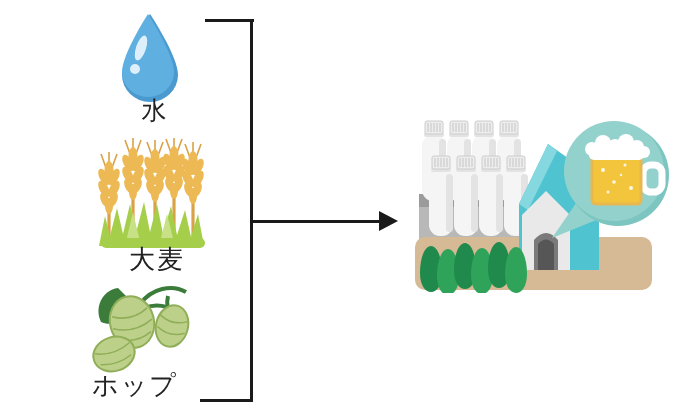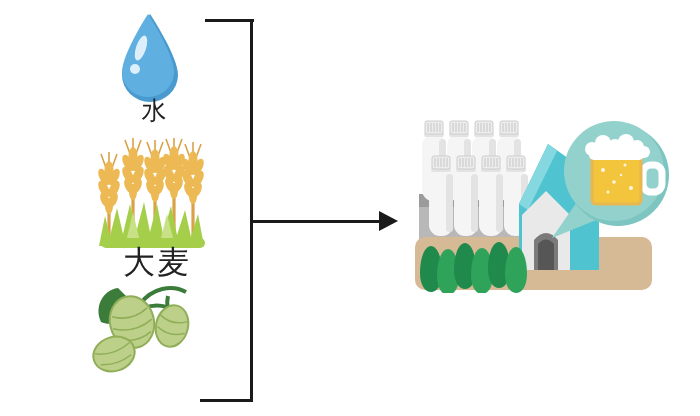--- a/index.html
+++ b/index.html
@@ -6,21 +6,21 @@
   #stage{
     position:relative;width:700px;height:416px;background:#ffffff;overflow:hidden;
     font-family:"DejaVu Sans","Liberation Sans",sans-serif;
   }
   .abs{position:absolute;}
   .label{
     position:absolute;text-align:center;color:var(--text-color,#222);
     letter-spacing:2px;line-height:1.1;
   }
   .lbl-water{left:100px;top:97px;width:110px;font-size:25px;}
-  .lbl-barley{left:92px;top:245px;width:130px;font-size:32px;}
+  .lbl-barley{left:92px;top:245px;width:130px;font-size:26px;}
   .lbl-hops{left:75px;top:371px;width:120px;font-size:26px;}
   .lbl-factory{left:430px;top:291px;width:200px;font-size:25px;}
   .line{position:absolute;background:var(--line-black,#1a1a1a);}
   .arrow-head{
     position:absolute;width:0;height:0;
     border-top:10px solid transparent;border-bottom:10px solid transparent;
     border-left:19px solid var(--line-black,#1a1a1a);
   }
 </style>
 </head>
@@ -85,20 +85,21 @@
       <g transform="rotate(14 84 44)">
         <ellipse cx="84" cy="44" rx="16" ry="21" fill="var(--hop-cone)" stroke="var(--hop-edge)" stroke-width="2"></ellipse>
         <path d="M70,36 Q84,44 98,36 M70,48 Q84,56 98,48" stroke="var(--hop-edge)" stroke-width="1.5" fill="none"></path>
       </g>
       <g transform="rotate(-18 26 72)">
         <ellipse cx="26" cy="72" rx="21" ry="17" fill="var(--hop-cone)" stroke="var(--hop-edge)" stroke-width="2"></ellipse>
         <path d="M8,66 Q26,74 44,66 M10,78 Q26,84 42,78" stroke="var(--hop-edge)" stroke-width="1.5" fill="none"></path>
       </g>
     </g>
   </svg>
+  <div class="label lbl-hops">ホップ</div>
 
   <div class="line" style="left:205px;top:19px;width:49px;height:3px"></div>
   <div class="line" style="left:250px;top:19px;width:3px;height:383px"></div>
   <div class="line" style="left:200px;top:399px;width:53px;height:3px"></div>
   <div class="line" style="left:252px;top:220px;width:129px;height:3px"></div>
   <div class="arrow-head" style="left:379px;top:211px"></div>
 
   <svg class="abs" style="left:415px;top:118px" width="255" height="175" viewBox="0 0 255 175">
     <defs>
       <g id="tank">

